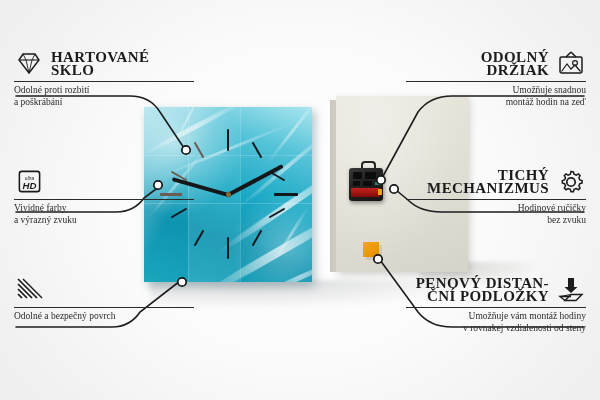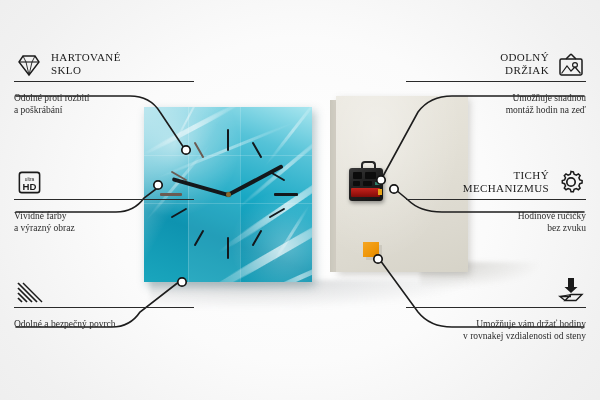--- a/index.html
+++ b/index.html
@@ -218,44 +218,45 @@
     display: flex;
     align-items: center;
     gap: 7px;
   }
   .feature.left .f-head { justify-content: flex-start; }
   .feature.right .f-head { justify-content: flex-end; }
   .f-icon {
     width: 30px; height: 28px;
     flex: 0 0 auto;
     display: flex;
-    align-items: flex-end;
+    align-items: flex-start;
     justify-content: center;
+    font-style: italic;
   }
   .f-title {
     font-family: "Liberation Serif", serif;
-    font-weight: normal;
-    font-size: 11px;
+    font-weight: bold;
+    font-size: 15px;
     line-height: 13px;
     letter-spacing: 0.4px;
     color: #1b1b1b;
     white-space: pre-line;
   }
   .feature.right .f-title { text-align: right; }
   .f-rule {
     height: 1px;
     background: #2a2a2a;
     margin-top: 3px;
   }
   .f-desc {
     font-family: "Liberation Serif", serif;
     font-size: 9.5px;
     line-height: 11.5px;
     color: #2b2b2b;
-    margin-top: 11px;
+    margin-top: 3px;
     white-space: pre-line;
   }
   .feature.right .f-desc { text-align: right; }
 
   
   #feat-glass      { left: 14px;  top: 50px;  }
   #feat-print      { left: 14px;  top: 168px; }
   #feat-edges      { left: 14px;  top: 276px; }
   #feat-holder     { left: 406px; top: 50px;  }
   #feat-mechanism  { left: 406px; top: 168px; }
@@ -373,21 +374,21 @@
       <span class="f-icon">
         <svg viewBox="0 0 28 28" width="27" height="27">
           <rect x="3.5" y="3.5" width="21" height="21" rx="2.5" fill="none" stroke="#1b1b1b" stroke-width="1.6"></rect>
           <text x="14" y="12.5" font-family="Liberation Sans, sans-serif" font-size="5" text-anchor="middle" fill="#1b1b1b">ultra</text>
           <text x="14" y="22" font-family="Liberation Sans, sans-serif" font-size="10" font-weight="bold" text-anchor="middle" fill="#1b1b1b">HD</text>
         </svg>
       </span>
     </div>
     <div class="f-rule"></div>
     <div class="f-desc">Vividné farby
-a výrazný obraz</div>
+a výrazný zvuku</div>
   </div>
 
   <div class="feature left" id="feat-edges">
     <div class="f-head">
       <span class="f-icon">
         <svg viewBox="0 0 28 24" width="28" height="24" stroke="#1b1b1b" stroke-width="1.7" fill="none">
           <path d="M3,3 L22,22"></path>
           <path d="M3,8 L17,22"></path>
           <path d="M3,13 L12,22"></path>
           <path d="M3,18 L7,22"></path>
@@ -428,27 +429,29 @@
         </svg>
       </span>
     </div>
     <div class="f-rule"></div>
     <div class="f-desc">Umožňuje snadnou
 montáž hodin na zeď</div>
   </div>
 
   <div class="feature right" id="feat-spacers">
     <div class="f-head">
+      <span class="f-title">PENOVÝ DISTAN-
+ČNÍ PODLOŽKY</span>
       <span class="f-icon">
         <svg viewBox="0 0 28 28" width="28" height="28" fill="none" stroke="#1b1b1b" stroke-width="1.5">
           <path d="M11,2 L17,2 L17,11 L20.5,11 L14,17 L7.5,11 L11,11 Z" fill="#1b1b1b" stroke="none"></path>
           <path d="M14,18.5 L25,18.5 L19,24.5 L8,24.5 Z" stroke-width="1.4"></path>
           <path d="M8,24.5 L3,20.5 L14,20.5" stroke-width="1.4"></path>
           <path d="M14,18.5 L3,20.5" stroke-width="1.2"></path>
         </svg>
       </span>
     </div>
     <div class="f-rule"></div>
-    <div class="f-desc">Umožňuje vám držať hodiny
+    <div class="f-desc">Umožňuje vám montáž hodiny
 v rovnakej vzdialenosti od steny</div>
   </div>
 
 </div>
 
 </body></html>

